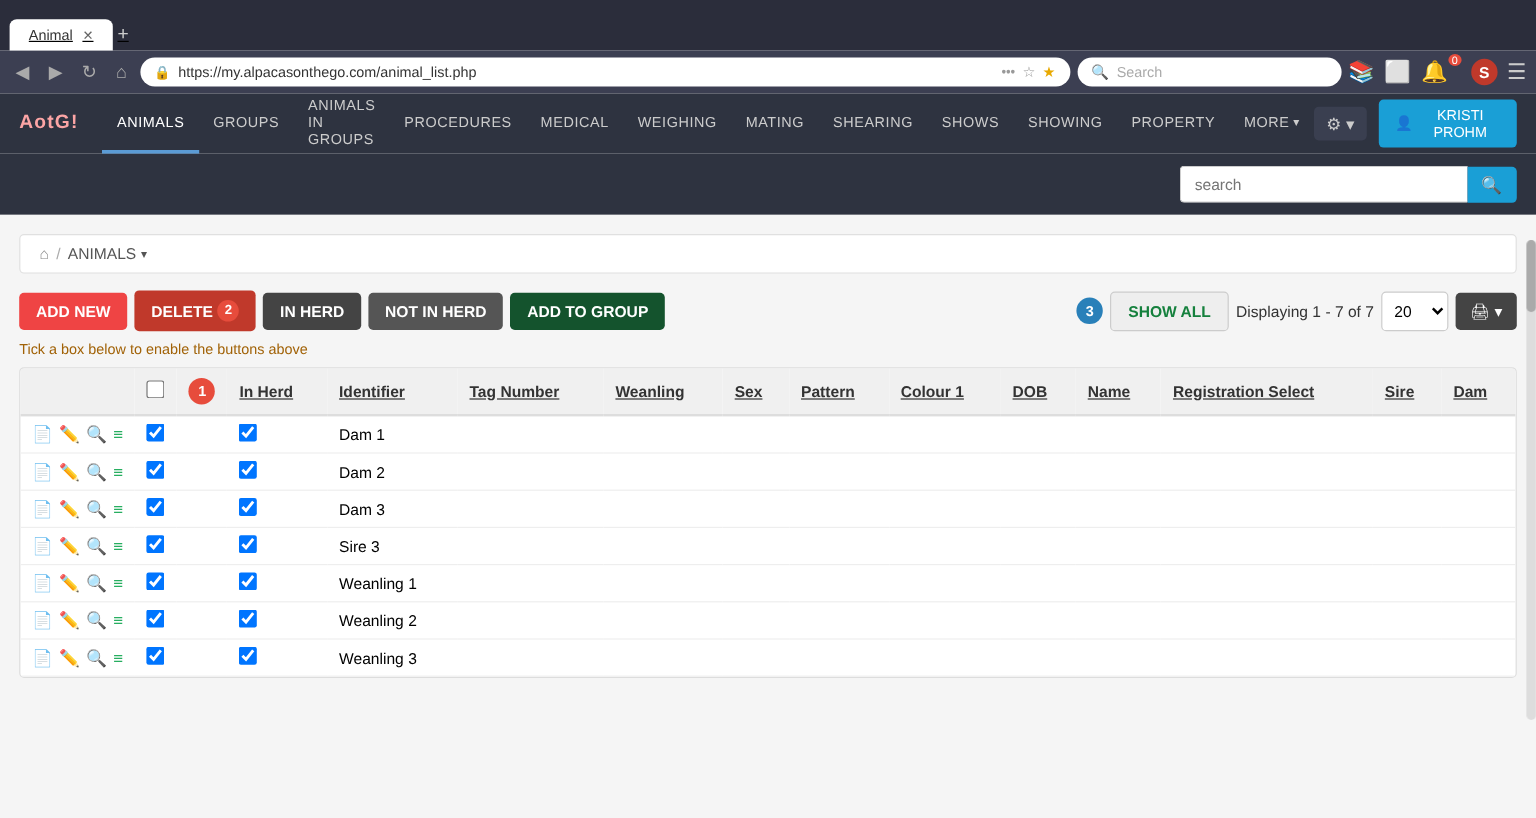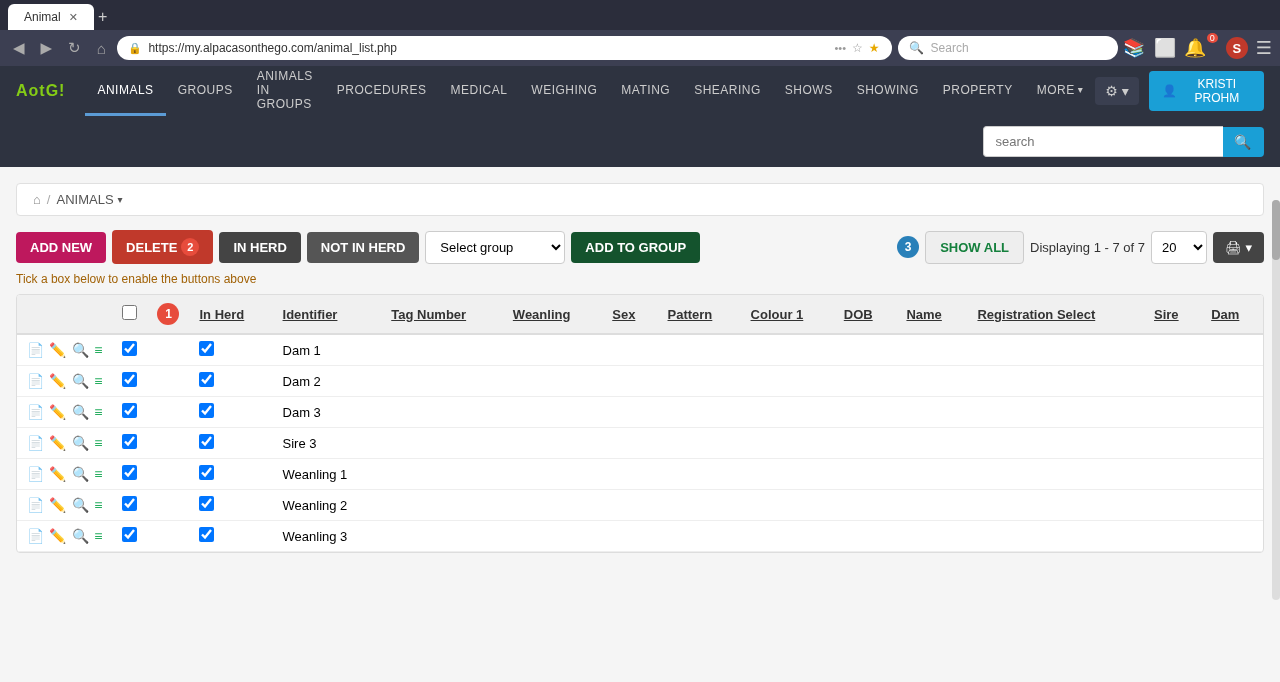--- a/index.html
+++ b/index.html
@@ -1,21 +1,22 @@
 <!DOCTYPE html>
 <html><head>
   <meta charset="utf-8">
   <style>
     * { box-sizing: border-box; margin: 0; padding: 0; }
     body { font-family: Arial, sans-serif; font-size: 13px; background: #f5f5f5; }
     .browser-tab-bar {
       background: #2b2d3b;
       display: flex;
       align-items: center;
-      padding: 4px 8px 0;
+      padding: 16px 8px 0;
+      text-decoration: underline;
     }
     .browser-tab {
       background: #fff;
       border-radius: 6px 6px 0 0;
       padding: 6px 16px;
       font-size: 12px;
       display: flex;
       align-items: center;
       gap: 8px;
       color: #333;
@@ -65,21 +66,21 @@
 
     
     .app-nav {
       background: #2e3340;
       display: flex;
       align-items: center;
       padding: 0 16px;
       height: 50px;
     }
     .app-logo {
-      color: #84cc16;
+      color: #fca5a5;
       font-weight: bold;
       font-size: 16px;
       margin-right: 20px;
       letter-spacing: 1px;
     }
     .nav-items {
       display: flex;
       align-items: center;
       flex: 1;
       gap: 0;
@@ -182,21 +183,21 @@
 
     
     .toolbar {
       display: flex;
       align-items: center;
       gap: 6px;
       margin-bottom: 8px;
       flex-wrap: wrap;
     }
     .btn-add-new {
-      background: #be185d;
+      background: #ef4444;
       color: #fff;
       border: none;
       border-radius: 4px;
       padding: 8px 14px;
       cursor: pointer;
       font-size: 13px;
       font-weight: bold;
       text-transform: uppercase;
     }
     .btn-delete {
@@ -455,23 +456,20 @@
   </div>
 
   <div class="toolbar">
     <button class="btn-add-new">ADD NEW</button>
     <button class="btn-delete">
       <span>DELETE</span>
       <span class="badge">2</span>
     </button>
     <button class="btn-in-herd">IN HERD</button>
     <button class="btn-not-in-herd">NOT IN HERD</button>
-    <select class="select-group">
-      <option>Select group</option>
-    </select>
     <button class="btn-add-to-group">ADD TO GROUP</button>
     <div class="toolbar-right">
       <span class="badge-blue">3</span>
       <button class="btn-show-all">SHOW ALL</button>
       <span class="displaying-text">
         <span>Displaying</span> <span>1 - 7 of 7</span>
       </span>
       <select class="page-size-select">
         <option>20</option>
         <option>10</option>

